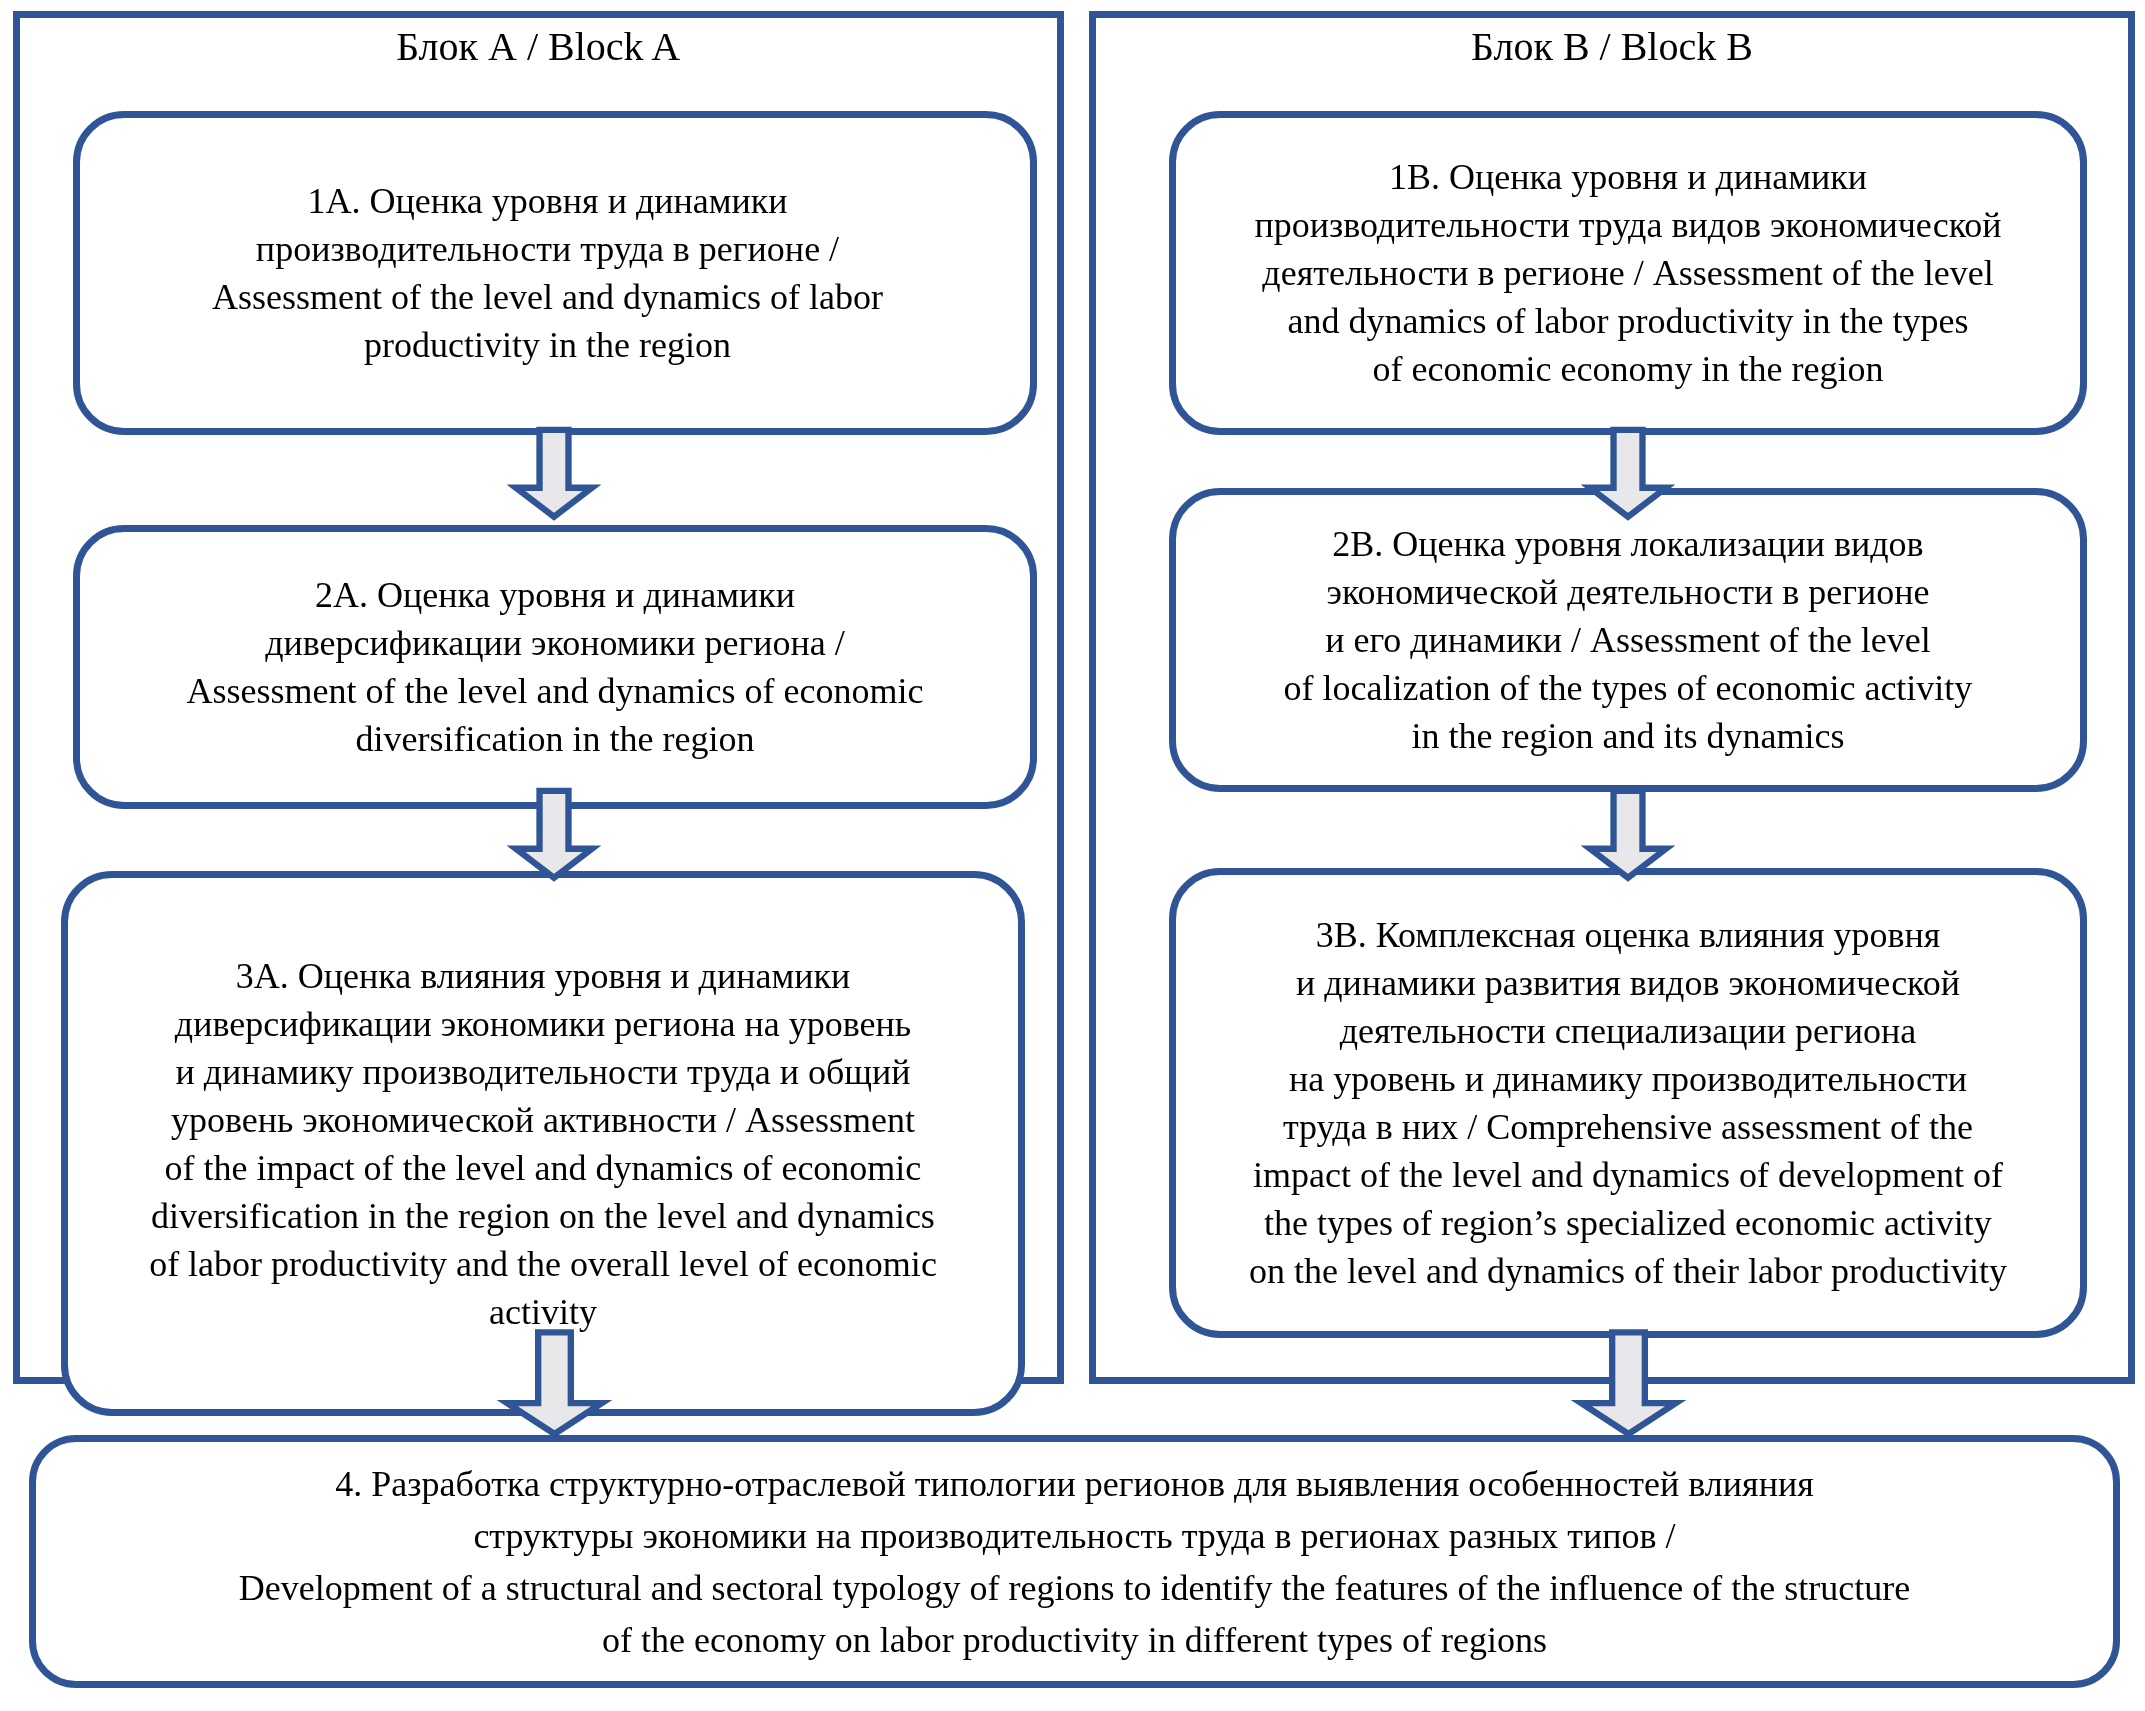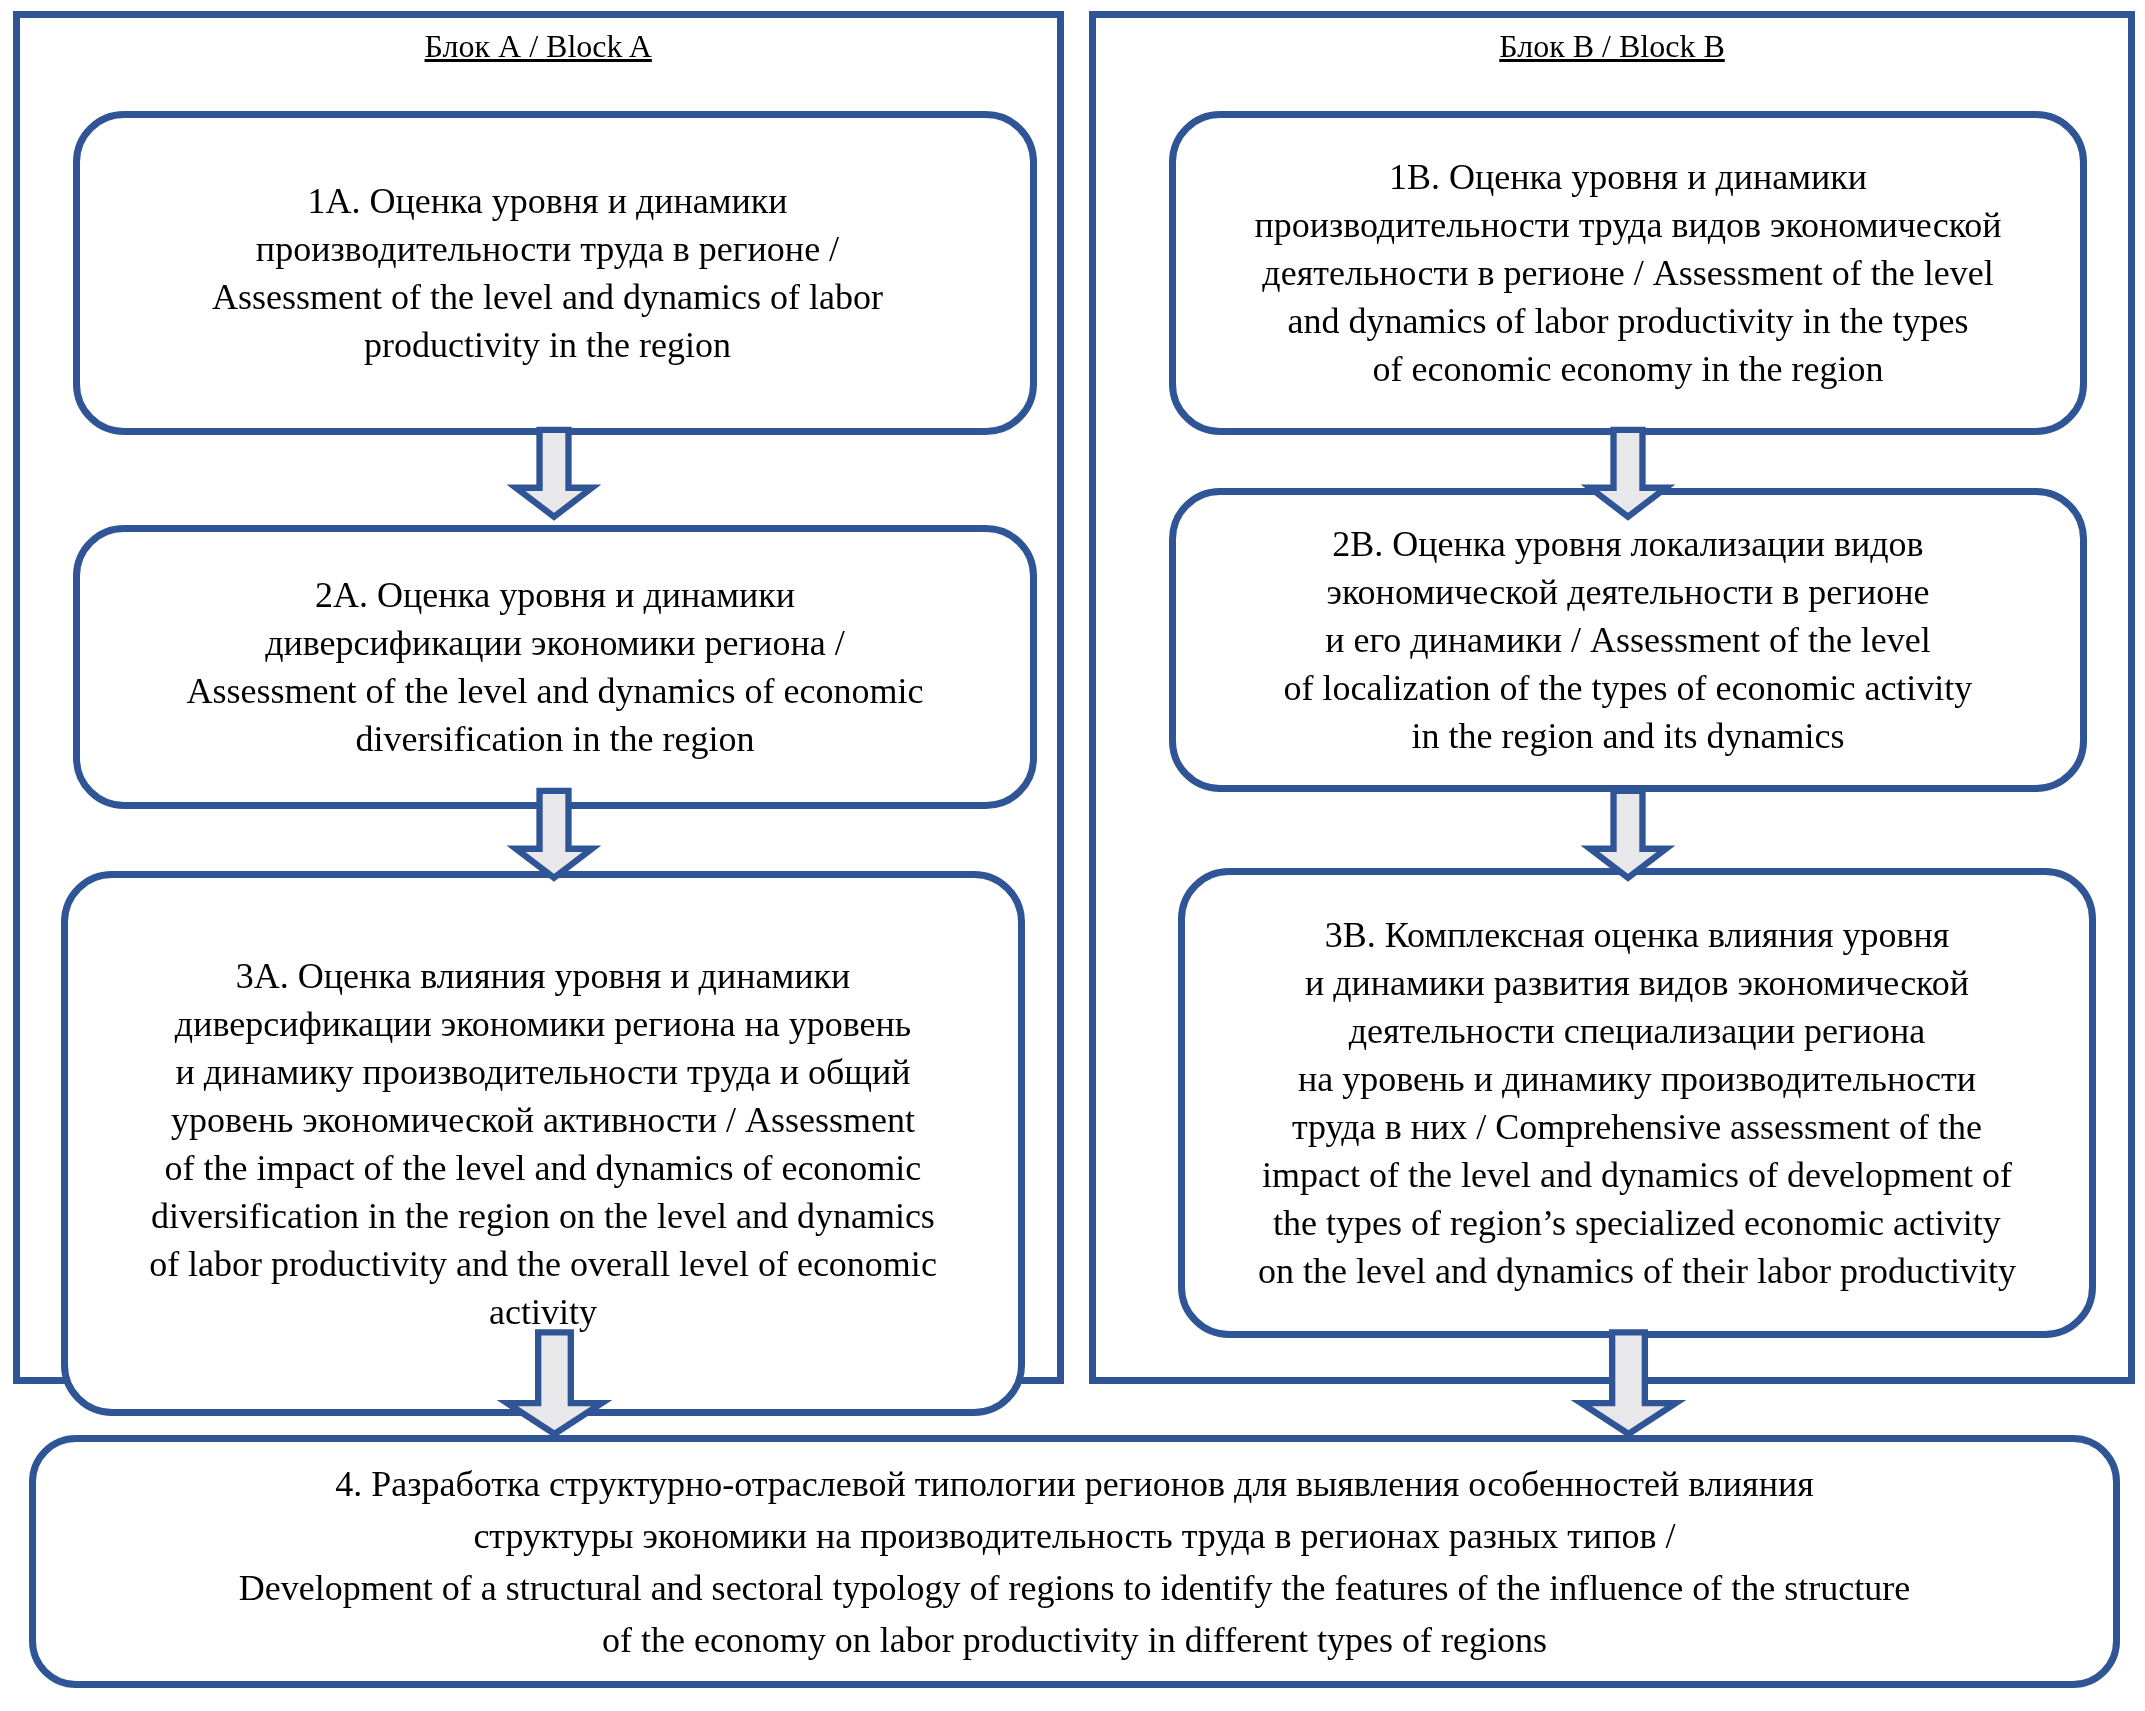--- a/index.html
+++ b/index.html
@@ -20,24 +20,23 @@
   .frame{
     position:absolute;
     border:7.3px solid var(--blue);
     box-sizing:border-box;
     background:transparent;
     z-index:1;
   }
   .block-title{
     position:absolute;
     text-align:center;
-    font-size:32px;
+    font-size:40px;
     line-height:45px;
     z-index:2;
-    text-decoration:underline;
   }
   .rbox{
     position:absolute;
     box-sizing:border-box;
     border:7.3px solid var(--blue);
     border-radius:51px;
     background:var(--bg);
     display:flex;
     align-items:center;
     justify-content:center;
@@ -100,21 +99,21 @@
 <div class="rbox" style="left:1169px;top:111px;width:918px;height:324px;">1В. Оценка уровня и динамики
 производительности труда видов экономической
 деятельности в регионе / Assessment of the level
 and dynamics of labor productivity in the types
 of economic economy in the region</div>
 <div class="rbox" style="left:1169px;top:488px;width:918px;height:304px;">2В. Оценка уровня локализации видов
 экономической деятельности в регионе
 и его динамики / Assessment of the level
 of localization of the types of economic activity
 in the region and its dynamics</div>
-<div class="rbox" style="left:1169px;top:868px;width:918px;height:470px;margin-left:9px;">3В. Комплексная оценка влияния уровня
+<div class="rbox" style="left:1169px;top:868px;width:918px;height:470px;">3В. Комплексная оценка влияния уровня
 и динамики развития видов экономической
 деятельности специализации региона
 на уровень  и динамику производительности
 труда в них /  Comprehensive assessment of the
 impact of the level and dynamics of development of
 the types of region’s specialized economic activity
 on the level and dynamics of their labor productivity</div>
 
 <svg class="arrow" style="left:1590px;top:435px;" width="76" height="82" viewBox="0 0 84 90">
   <polygon points="26,-6 58,-6 58,58 84,58 42,90 0,58 26,58"></polygon>

